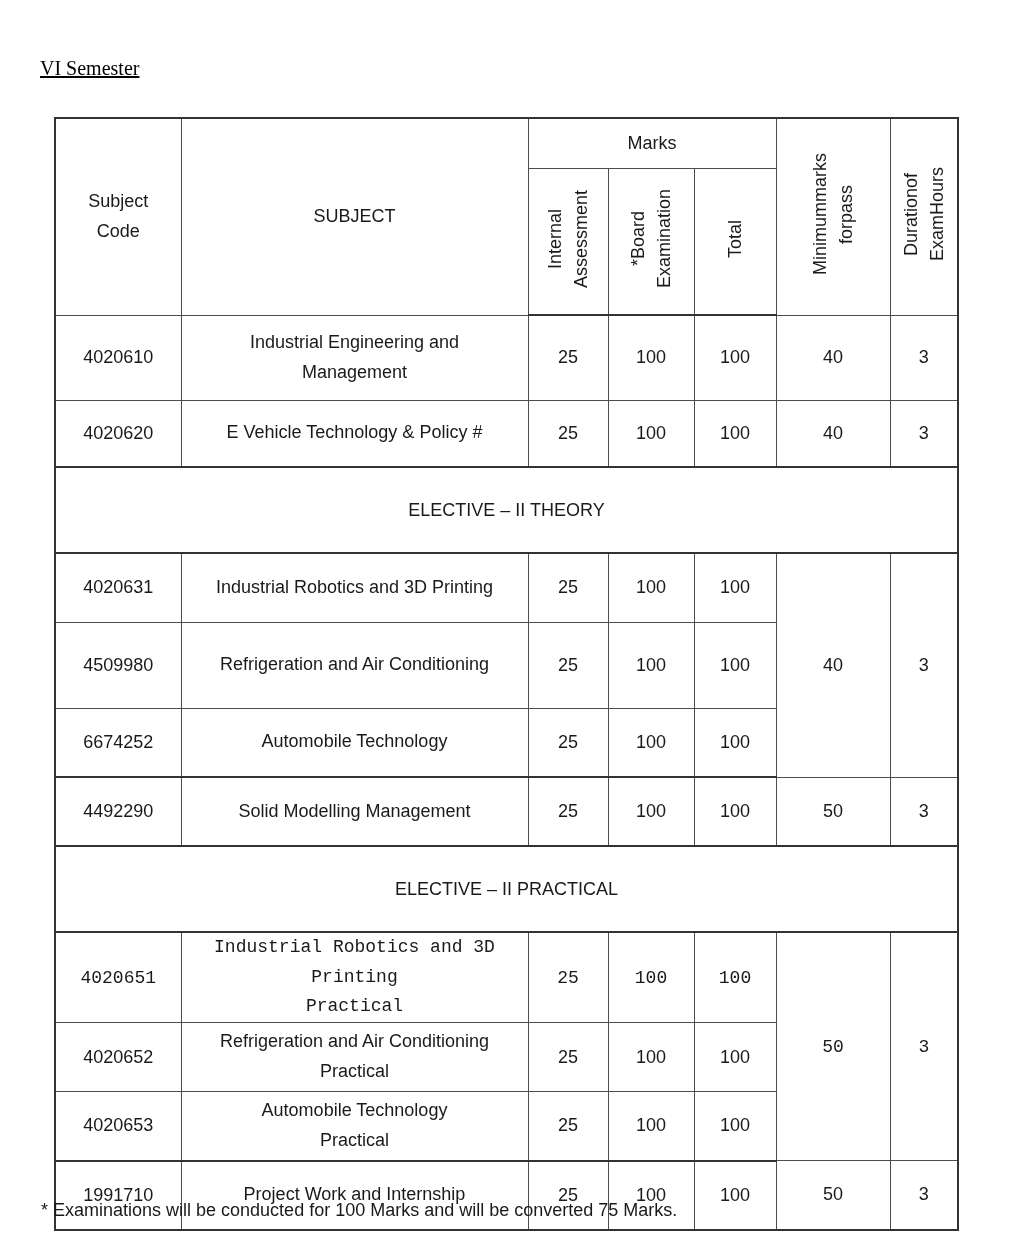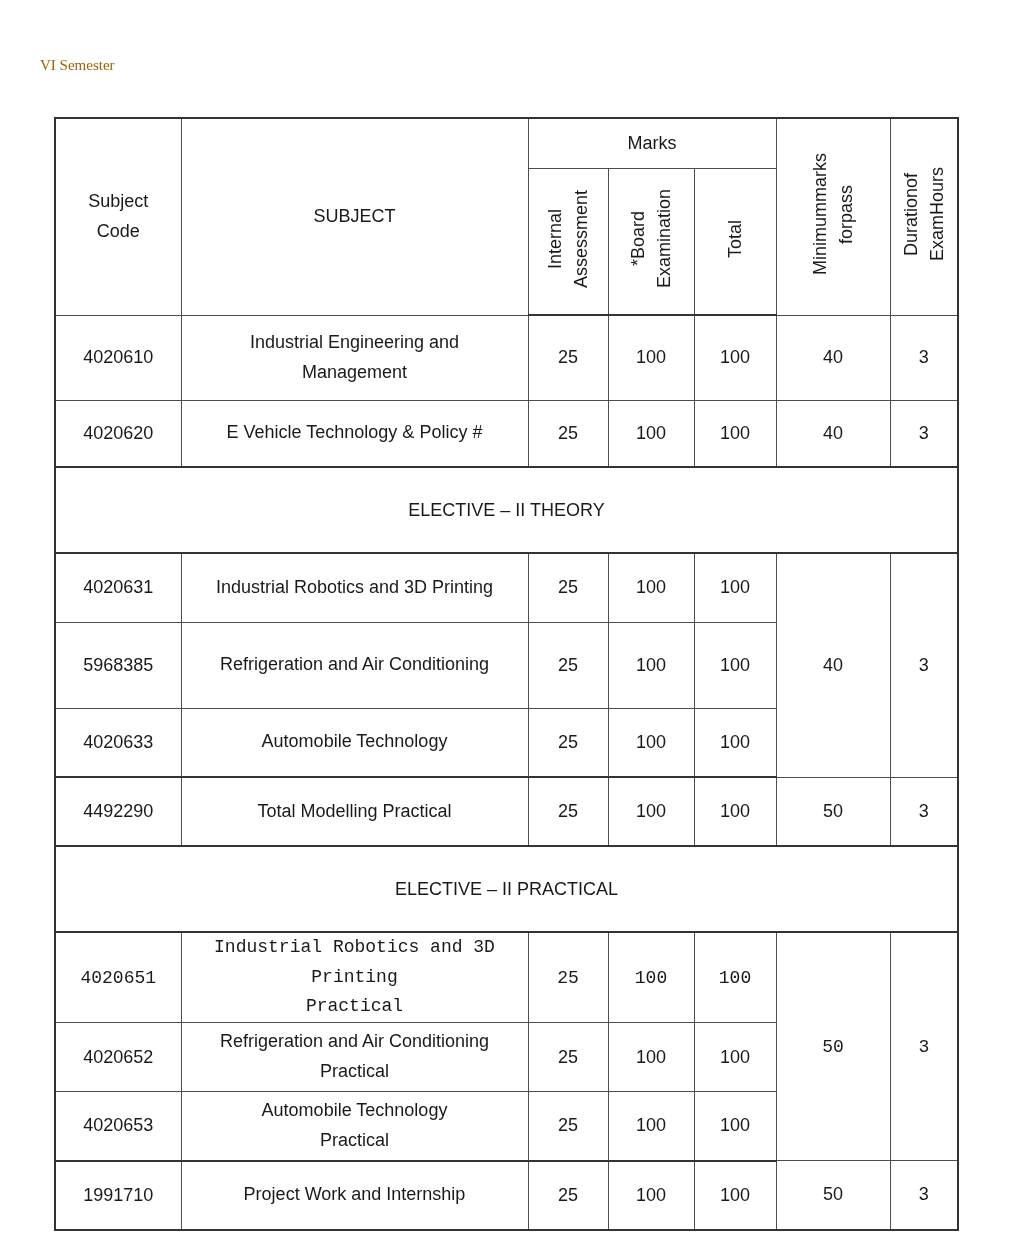--- a/index.html
+++ b/index.html
@@ -11,22 +11,23 @@
     background: #ffffff;
     color: #1a1a1a;
     font-family: "Liberation Sans", sans-serif;
     overflow: hidden;
   }
   .title {
     position: absolute;
     left: 40px;
     top: 57px;
     font-family: "Liberation Serif", serif;
-    font-size: 15px;
-    color: #a16207;
+    font-size: 20px;
+    color: #000000;
+    text-decoration: underline;
   }
   table.schedule {
     position: absolute;
     left: 54px;
     top: 117px;
     width: 903px;
     border-collapse: collapse;
     table-layout: fixed;
     border: 2px solid #333333;
   }
@@ -140,38 +141,38 @@
       <td>4020631</td>
       <td class="subject vtop">Industrial Robotics and 3D Printing</td>
       <td>25</td>
       <td>100</td>
       <td>100</td>
       <td rowspan="3" class="bb2">40</td>
       <td rowspan="3" class="bb2">3</td>
     </tr>
 
     <tr class="h70">
-      <td>5968385</td>
+      <td>4509980</td>
       <td class="subject vtop">Refrigeration and Air Conditioning</td>
       <td>25</td>
       <td>100</td>
       <td>100</td>
     </tr>
 
     <tr class="h69 bb2">
-      <td>4020633</td>
+      <td>6674252</td>
       <td class="subject">Automobile Technology</td>
       <td>25</td>
       <td>100</td>
       <td>100</td>
     </tr>
 
     <tr class="h69 bb2">
       <td>4492290</td>
-      <td class="subject">Total Modelling Practical</td>
+      <td class="subject">Solid Modelling Management</td>
       <td>25</td>
       <td>100</td>
       <td>100</td>
       <td>50</td>
       <td>3</td>
     </tr>
 
     <tr class="h70 bb2">
       <td colspan="7" class="section-cell">ELECTIVE – II PRACTICAL</td>
     </tr>
@@ -210,14 +211,15 @@
       <td class="subject">Project Work and Internship</td>
       <td>25</td>
       <td>100</td>
       <td>100</td>
       <td>50</td>
       <td>3</td>
     </tr>
   </tbody>
     </table>
 
+  <div class="footnote">* Examinations will be conducted for 100 Marks and will be converted 75 Marks.</div>
 
 </div>
 
 </body></html>

